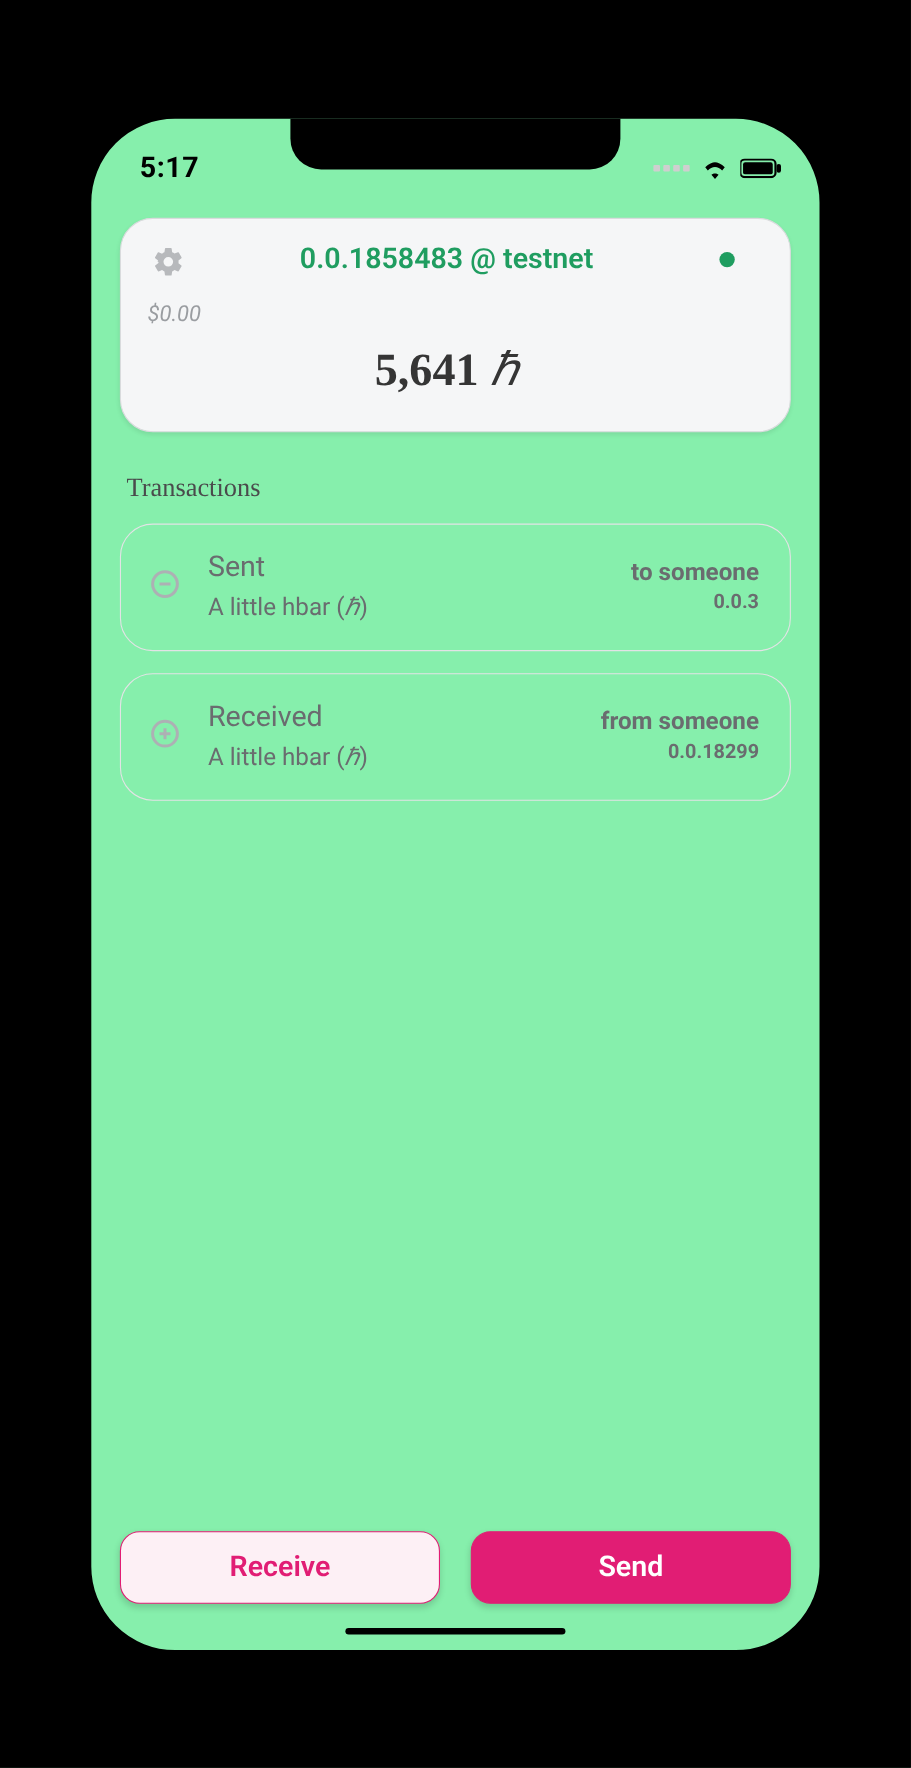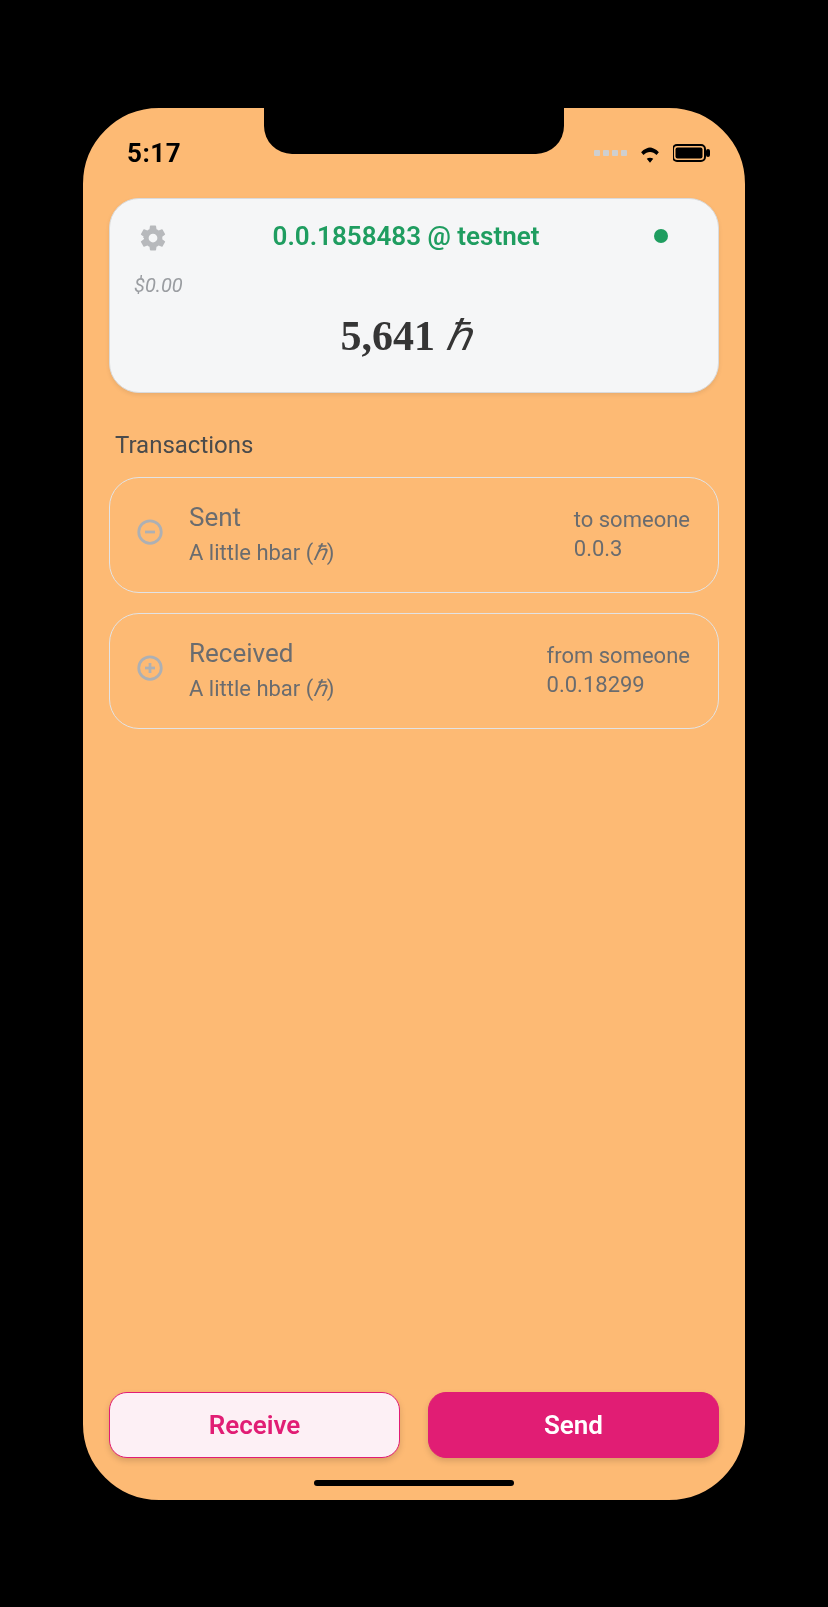--- a/index.html
+++ b/index.html
@@ -1,19 +1,19 @@
 <!DOCTYPE html>
 <html><head>
 <meta charset="utf-8">
 <style>
   * { box-sizing: border-box; margin: 0; padding: 0; }
   html, body { width: 828px; height: 1607px; background: #000; font-family: -apple-system, "Segoe UI", Roboto, Arial, sans-serif; }
   .stage { width: 828px; height: 1607px; display:flex; align-items:center; justify-content:center; }
   .phone {
-    width: 690px; height: 1420px; background: #fdba74; border: 14px solid #000;
+    width: 690px; height: 1420px; background: #86efac; border: 14px solid #000;
     border-radius: 90px; position: relative; box-shadow: 0 30px 60px rgba(0,0,0,0.6);
     overflow: hidden;
   }
   .notch {
     position:absolute; top:-2px; left:50%; transform:translateX(-50%);
     width: 300px; height: 48px; background:#000; border-bottom-left-radius: 28px; border-bottom-right-radius:28px;
     z-index:50;
   }
   .home-indicator {
     position:absolute; bottom:14px; left:50%; transform:translateX(-50%);
@@ -34,33 +34,33 @@
     padding: 22px 40px 30px 24px; position:relative;
     box-shadow: 0 2px 4px rgba(0,0,0,0.08);
   }
   .balance-top { display:flex; align-items:center; justify-content:center; position:relative; }
   .gear { position:absolute; left:4px; top:2px; color:#b7b9bc; }
   .status-dot { position:absolute; right:10px; top:8px; width:14px; height:14px; border-radius:50%; background:#1f9d60; }
   .account-label { color:#1f9d60; font-size:26px; font-weight:600; }
   .usd { text-align:left; color:#9a9da1; font-style:italic; font-size:20px; margin-top:22px; }
   .hbar { text-align:center; font-size:42px; font-weight:800; color:#353535; margin-top:8px; font-family: Georgia, 'Times New Roman', serif;}
   .hbar .sym { font-style: italic; font-weight:400; font-family: Georgia, serif;}
-  .section-title { font-size:24px; color:#4a4b4c; margin: 38px 6px 18px 6px; }
+  .section-title { font-size:24px; color:#4a4b4c; margin: 38px 6px 18px 6px; font-family: Liberation Serif, serif; }
   .tx-card {
     border:1px solid #e2e3e5; border-radius:30px; padding:24px 28px 26px 25px;
     display:flex; align-items:center; gap:24px; margin-bottom:20px;
   }
   .tx-icon { color:#adb0b4; flex:0 0 auto; }
   .tx-left { flex:1; }
   .tx-title { font-size:26px; color:#6a6c6f; }
   .tx-sub { font-size:22px; color:#6a6c6f; margin-top:4px; }
   .tx-sub .sym { font-style:italic; font-family: Georgia, serif; }
-  .tx-right { color:#6a6c6f; }
+  .tx-right { text-align:right; color:#6a6c6f;font-weight:bold; }
   .tx-who { font-size:22px; }
-  .tx-addr { font-size:22px; margin-top:4px; }
+  .tx-addr { font-size:18px; margin-top:4px; }
   .footer {
     position:absolute; left:0; right:0; bottom:42px; padding: 0 26px;
     display:flex; gap:28px;
   }
   .btn {
     flex:1; height:66px; border-radius:18px; font-size:26px; font-weight:600;
     display:flex; align-items:center; justify-content:center; cursor:pointer;
     box-shadow: 0 3px 6px rgba(0,0,0,0.15);
   }
   .btn-outline { background:#fdf0f5; color:#e11d74; border:1.5px solid #e11d74; }

